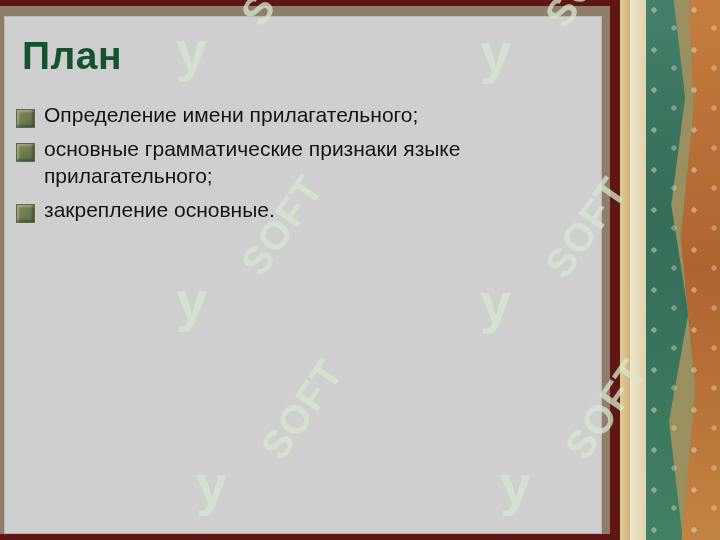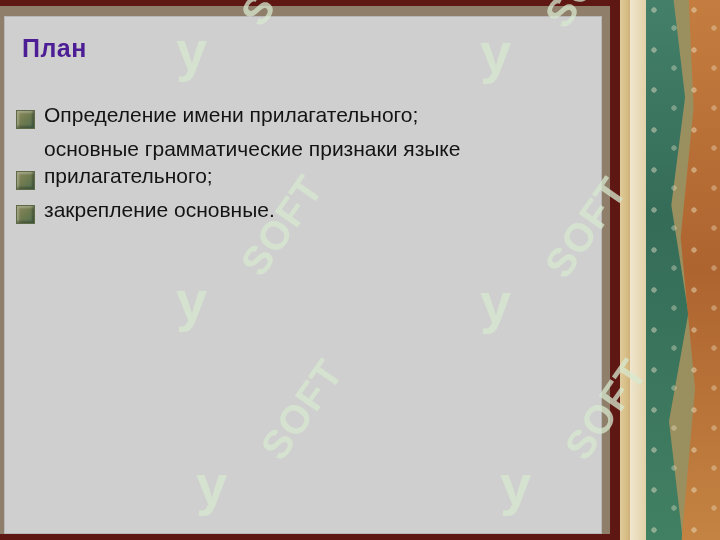--- a/index.html
+++ b/index.html
@@ -114,34 +114,34 @@
     position: absolute;
     top: 10px; left: 4px;
     width: 598px;
     height: 518px;
     z-index: 5;
   }
   .title {
     position: absolute;
     left: 18px;
     top: 24px;
-    font-size: 25px;
+    font-size: 39px;
     font-weight: bold;
-    color: #4c1d95;
+    color: #14532d;
     letter-spacing: .5px;
   }
   .bullets {
     position: absolute;
     left: 6px;
     top: 92px;
     width: 590px;
   }
   .bullet {
     display: flex;
-    align-items: flex-end;
+    align-items: flex-start;
     margin-bottom: 7px;
   }
   .bullet-marker {
     flex: 0 0 auto;
     width: 17px;
     height: 17px;
     margin-top: 7px;
     margin-right: 9px;
     margin-left: 6px;
     background: linear-gradient(135deg, #8d8a5f 0%, #6f7a4e 50%, #4f6f53 100%);

